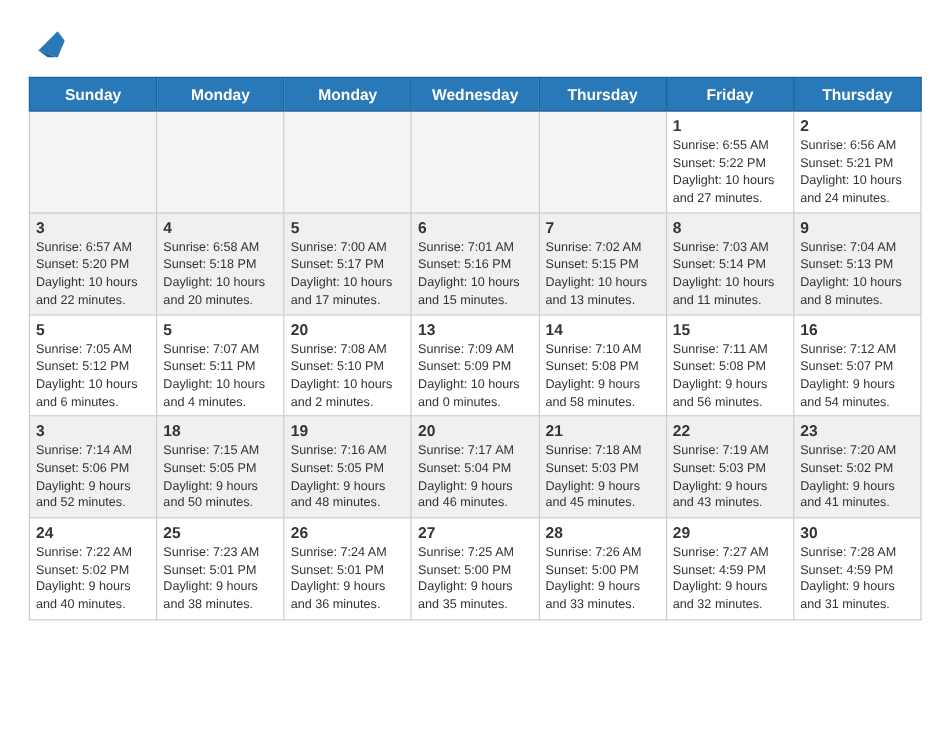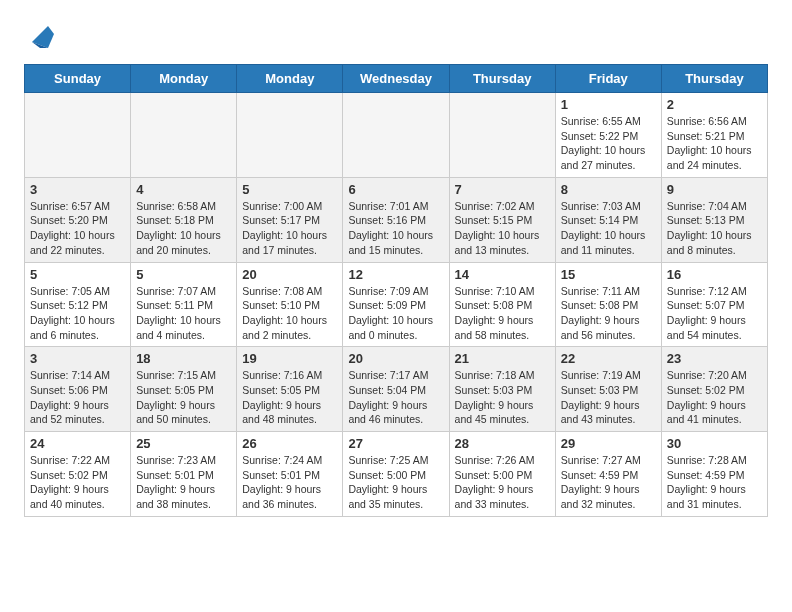--- a/index.html
+++ b/index.html
@@ -184,21 +184,21 @@
           </td>
           <td>
             <span class="day-num">5</span>
             <div class="day-info">Sunrise: 7:07 AM<br>Sunset: 5:11 PM<br>Daylight: 10 hours<br>and 4 minutes.</div>
           </td>
           <td>
             <span class="day-num">20</span>
             <div class="day-info">Sunrise: 7:08 AM<br>Sunset: 5:10 PM<br>Daylight: 10 hours<br>and 2 minutes.</div>
           </td>
           <td>
-            <span class="day-num">12</span>
+            <span class="day-num">13</span>
             <div class="day-info">Sunrise: 7:09 AM<br>Sunset: 5:09 PM<br>Daylight: 10 hours<br>and 0 minutes.</div>
           </td>
           <td>
             <span class="day-num">14</span>
             <div class="day-info">Sunrise: 7:10 AM<br>Sunset: 5:08 PM<br>Daylight: 9 hours<br>and 58 minutes.</div>
           </td>
           <td>
             <span class="day-num">15</span>
             <div class="day-info">Sunrise: 7:11 AM<br>Sunset: 5:08 PM<br>Daylight: 9 hours<br>and 56 minutes.</div>
           </td>

